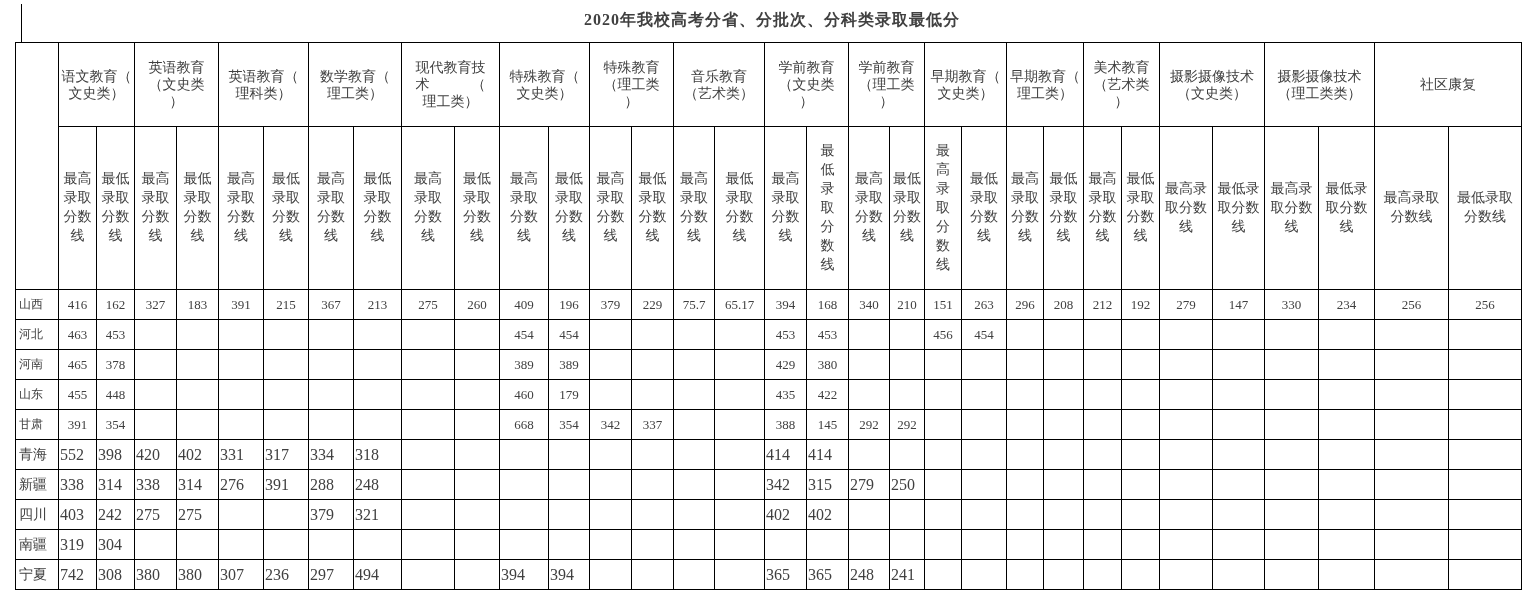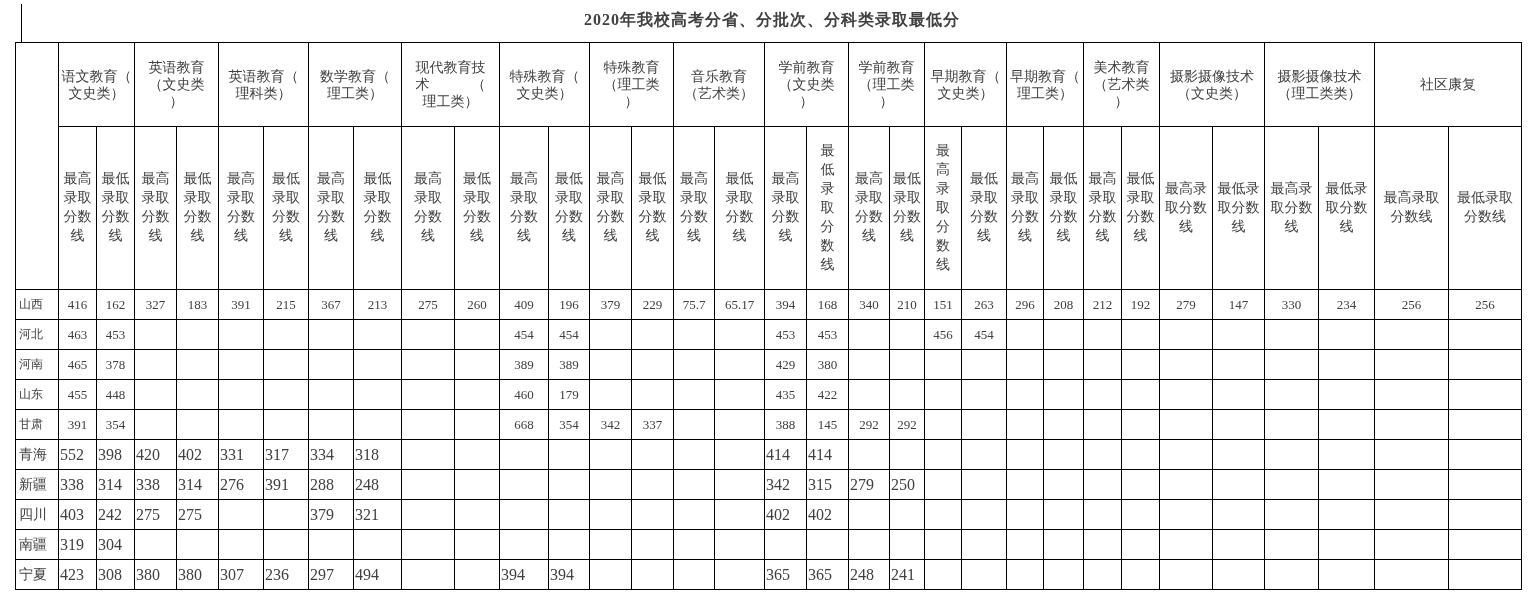--- a/index.html
+++ b/index.html
@@ -466,21 +466,21 @@
           <td></td>
           <td></td>
           <td></td>
           <td></td>
           <td></td>
           <td></td>
           <td></td>
         </tr>
         <tr class="rb">
           <th class="pl">宁夏</th>
-          <td>423</td>
+          <td>742</td>
           <td>308</td>
           <td>380</td>
           <td>380</td>
           <td>307</td>
           <td>236</td>
           <td>297</td>
           <td>494</td>
           <td></td>
           <td></td>
           <td>394</td>

